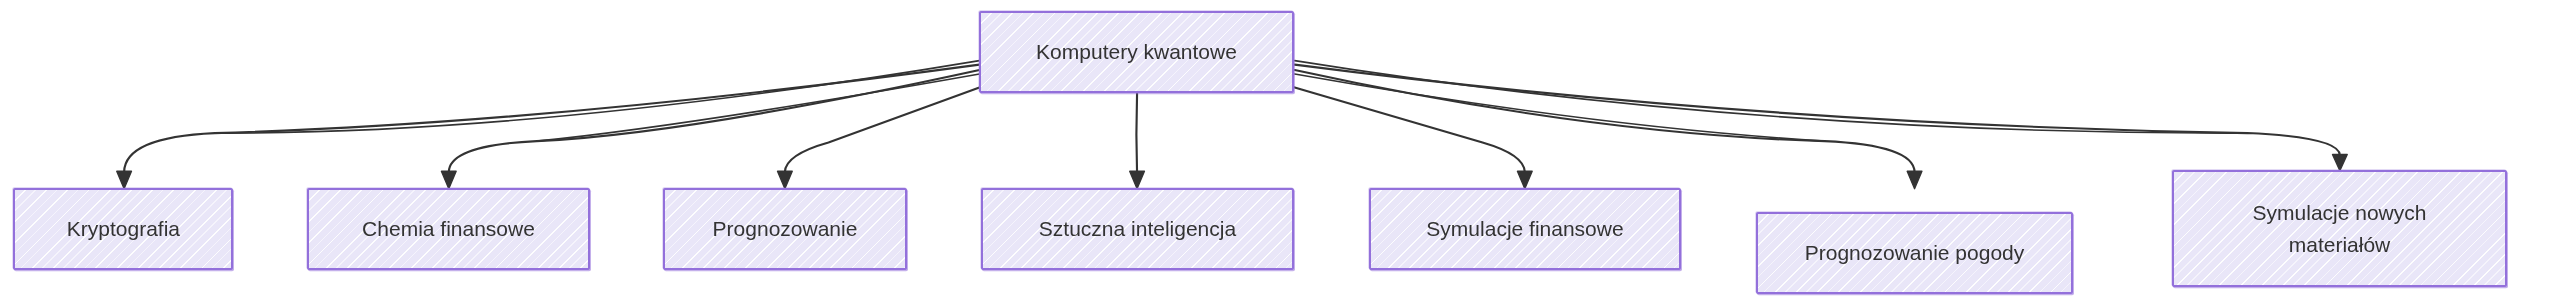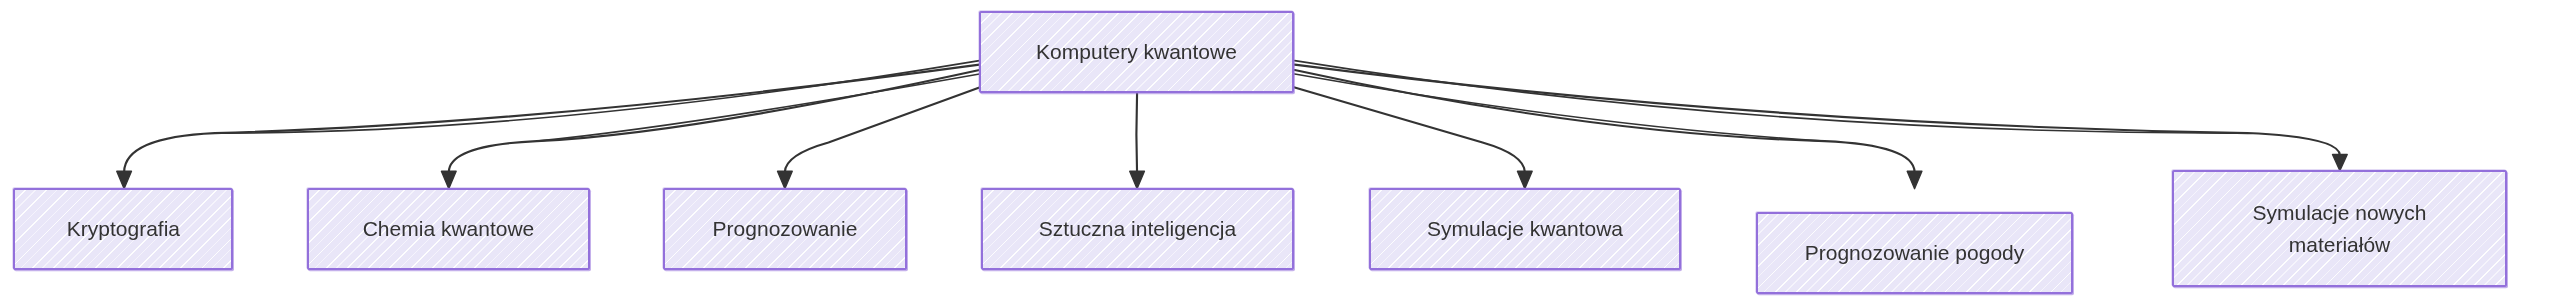--- a/index.html
+++ b/index.html
@@ -73,30 +73,30 @@
   </svg>
 
   <div class="node n-root">
     <span class="label">Komputery kwantowe</span>
   </div>
 
   <div class="node n-c1">
     <span class="label">Kryptografia</span>
   </div>
   <div class="node n-c2">
-    <span class="label">Chemia kwantowe</span>
+    <span class="label">Chemia finansowe</span>
   </div>
   <div class="node n-c3">
     <span class="label">Prognozowanie</span>
   </div>
   <div class="node n-c4">
     <span class="label">Sztuczna inteligencja</span>
   </div>
   <div class="node n-c5">
-    <span class="label">Symulacje kwantowa</span>
+    <span class="label">Symulacje finansowe</span>
   </div>
   <div class="node n-c6">
     <span class="label">Prognozowanie pogody</span>
   </div>
   <div class="node n-c7">
     <span class="label">Symulacje nowych materiałów</span>
   </div>
 
 </div>
 

